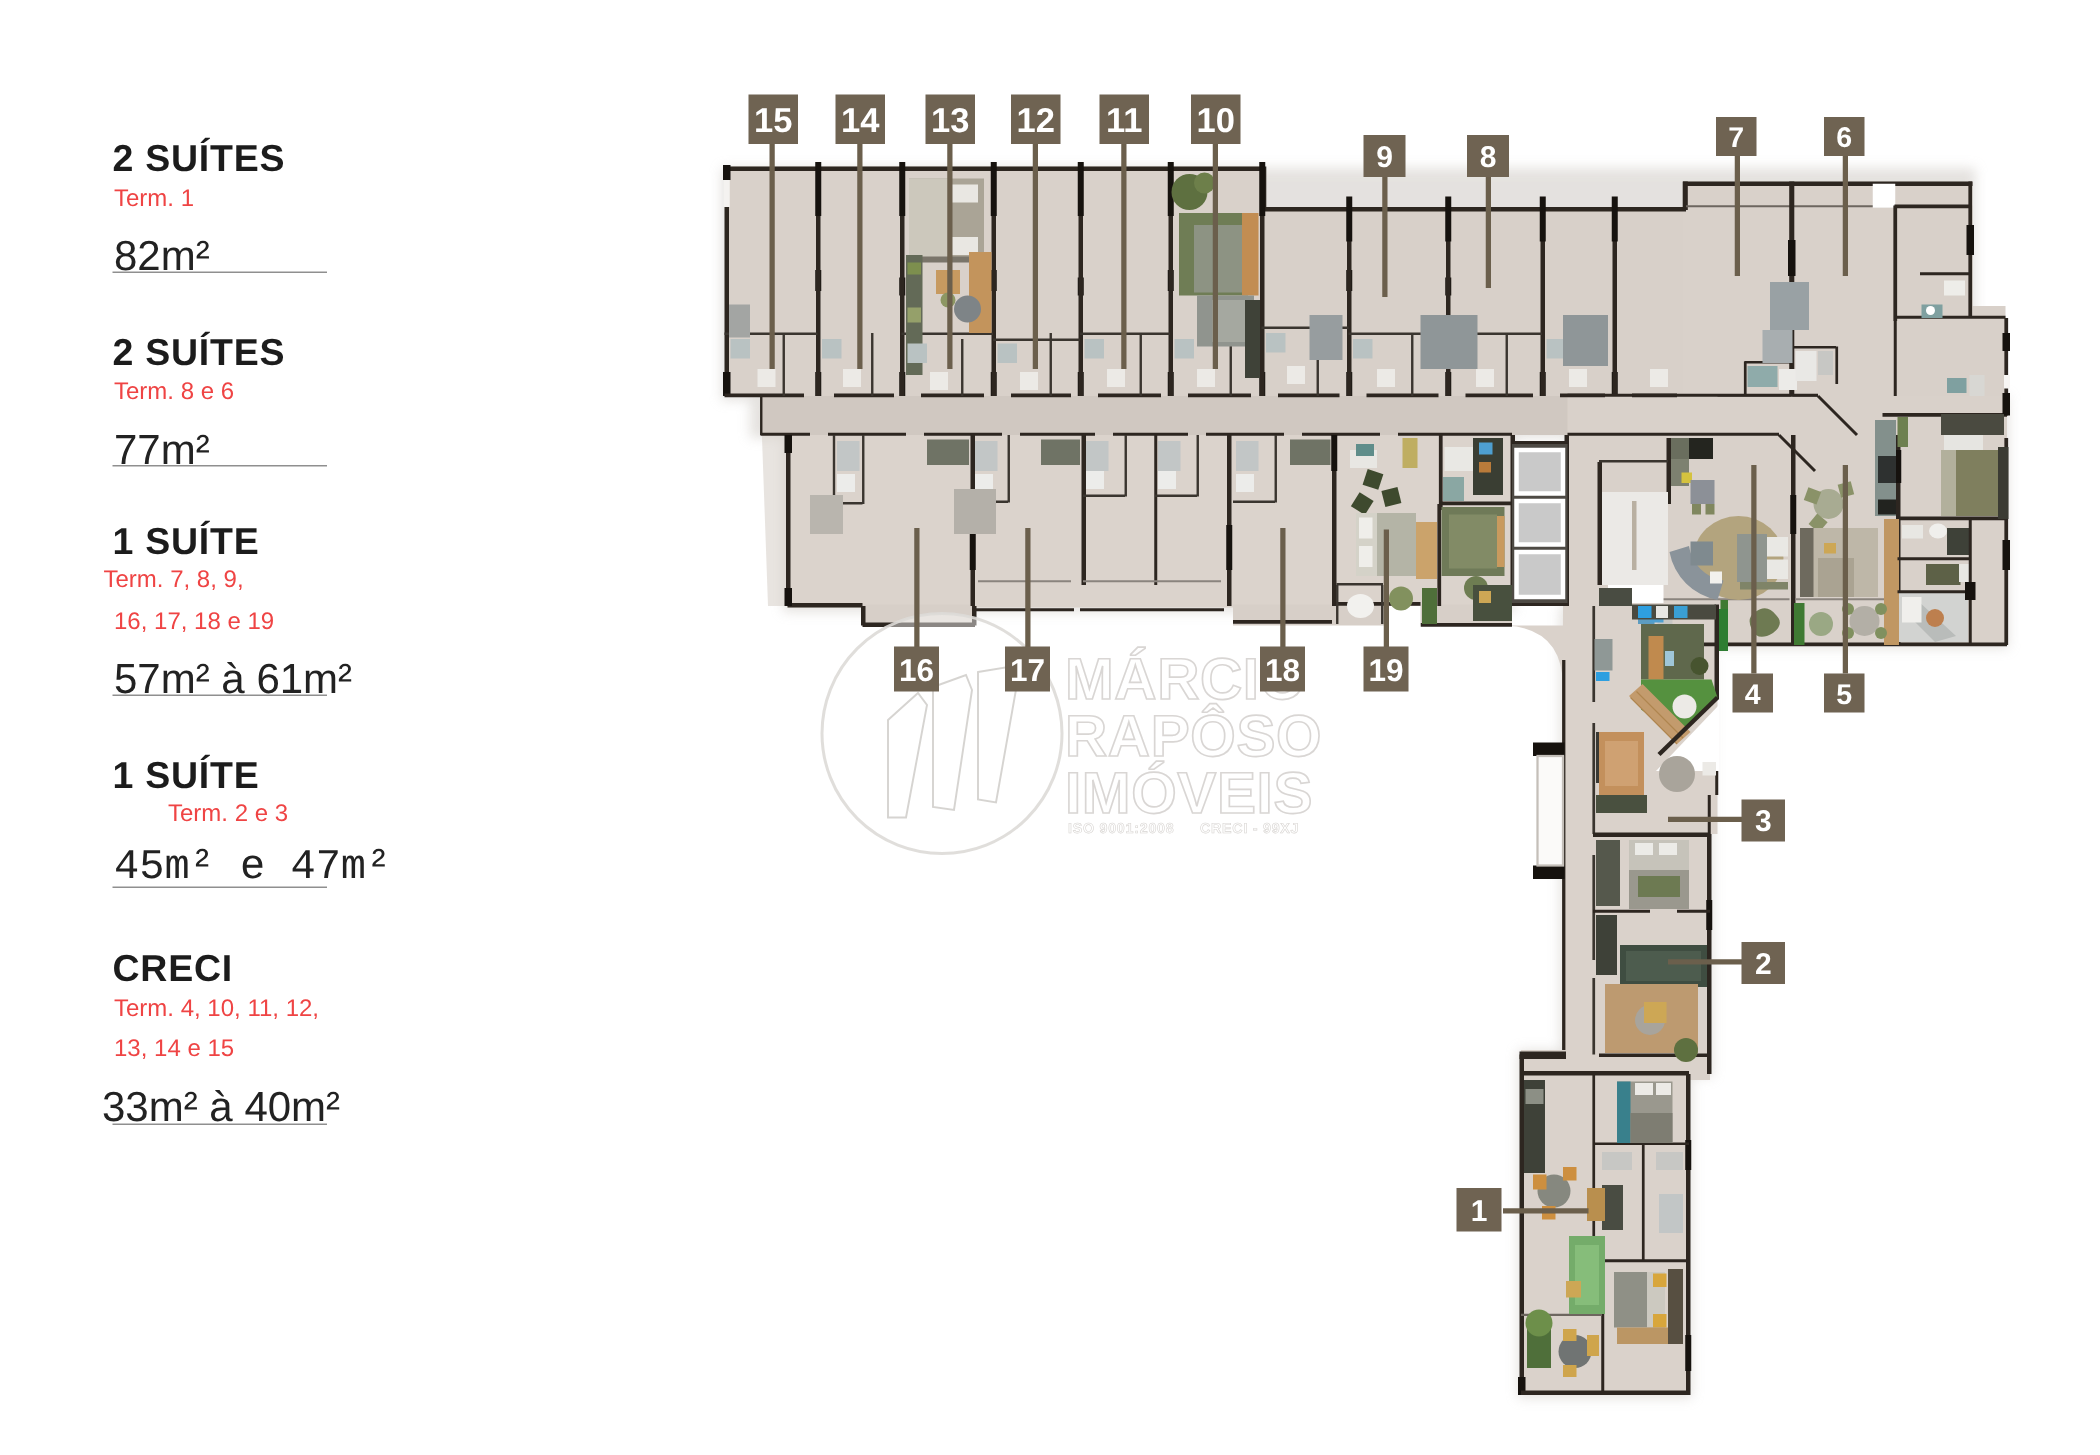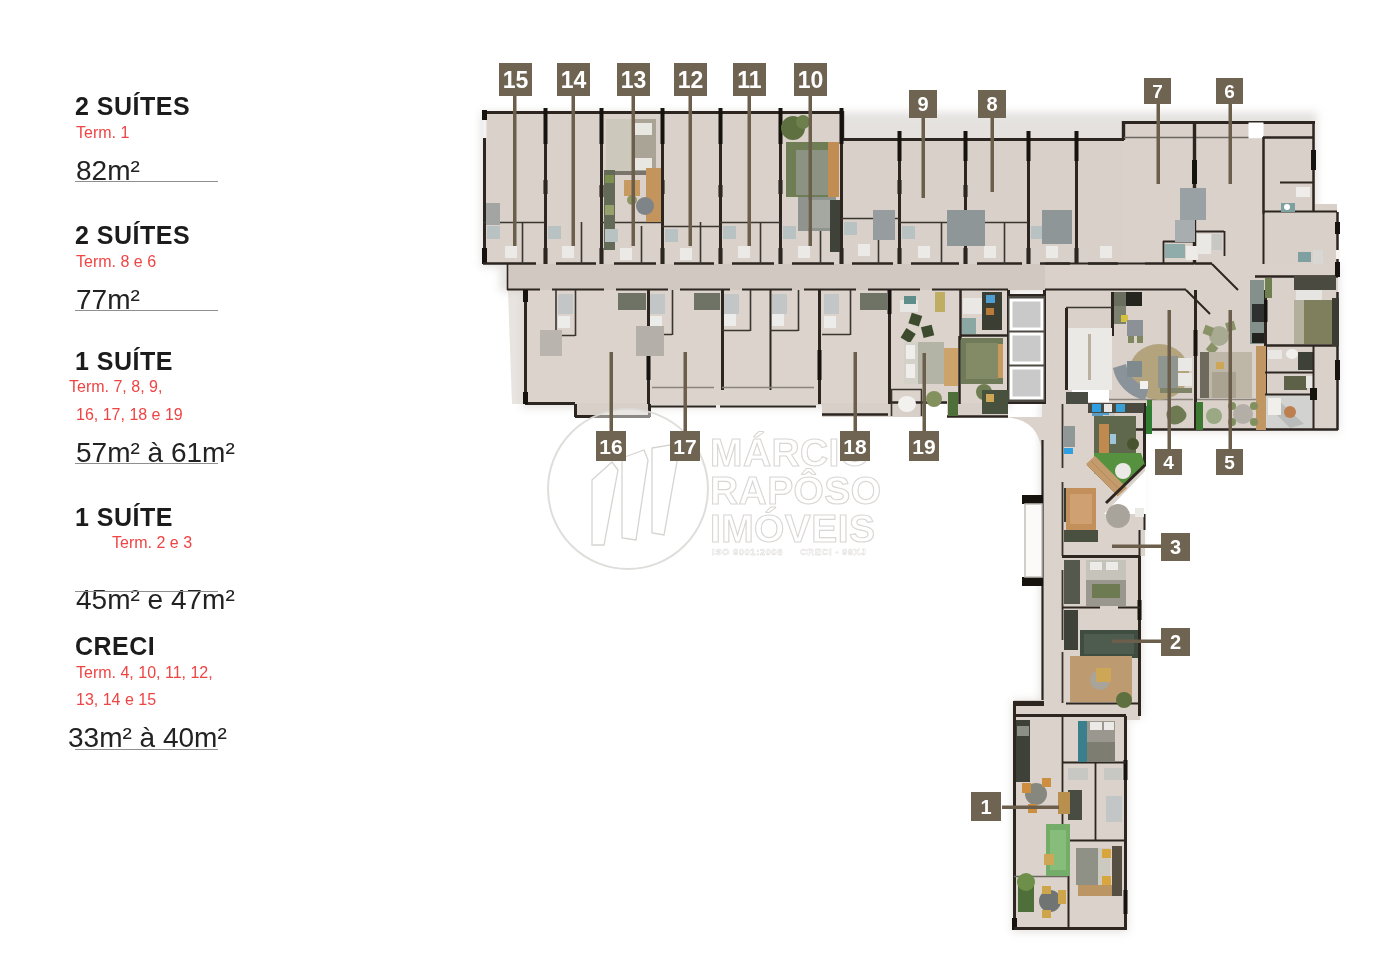--- a/index.html
+++ b/index.html
@@ -24,21 +24,21 @@
 <div class="u" style="left:75px;top:310px;"></div>
 
 <div class="h" style="left:75px;top:347px;">1 SUÍTE</div>
 <div class="s" style="left:69px;top:378px;">Term. 7, 8, 9,</div>
 <div class="s" style="left:76px;top:406px;">16, 17, 18 e 19</div>
 <div class="a" style="left:76px;top:437px;">57m² à 61m²</div>
 <div class="u" style="left:75px;top:463px;"></div>
 
 <div class="h" style="left:75px;top:503px;">1 SUÍTE</div>
 <div class="s" style="left:72px;top:534px;margin-left:40px;">Term. 2 e 3</div>
-<div class="a" style="left:76px;top:584px;">45m² e 47m²</div>
+<div class="a" style="left:76px;top:563px;font-family:Liberation Mono, monospace;">45m² e 47m²</div>
 <div class="u" style="left:75px;top:591px;"></div>
 
 <div class="h" style="left:75px;top:632px;">CRECI</div>
 <div class="s" style="left:76px;top:664px;">Term. 4, 10, 11, 12,</div>
 <div class="s" style="left:76px;top:691px;">13, 14 e 15</div>
 <div class="a" style="left:68px;top:722px;">33m² à 40m²</div>
 <div class="u" style="left:75px;top:749px;"></div>
 
 <svg width="1400" height="970" viewBox="0 0 1400 970" style="position:absolute;left:0;top:0;">
 <defs>

